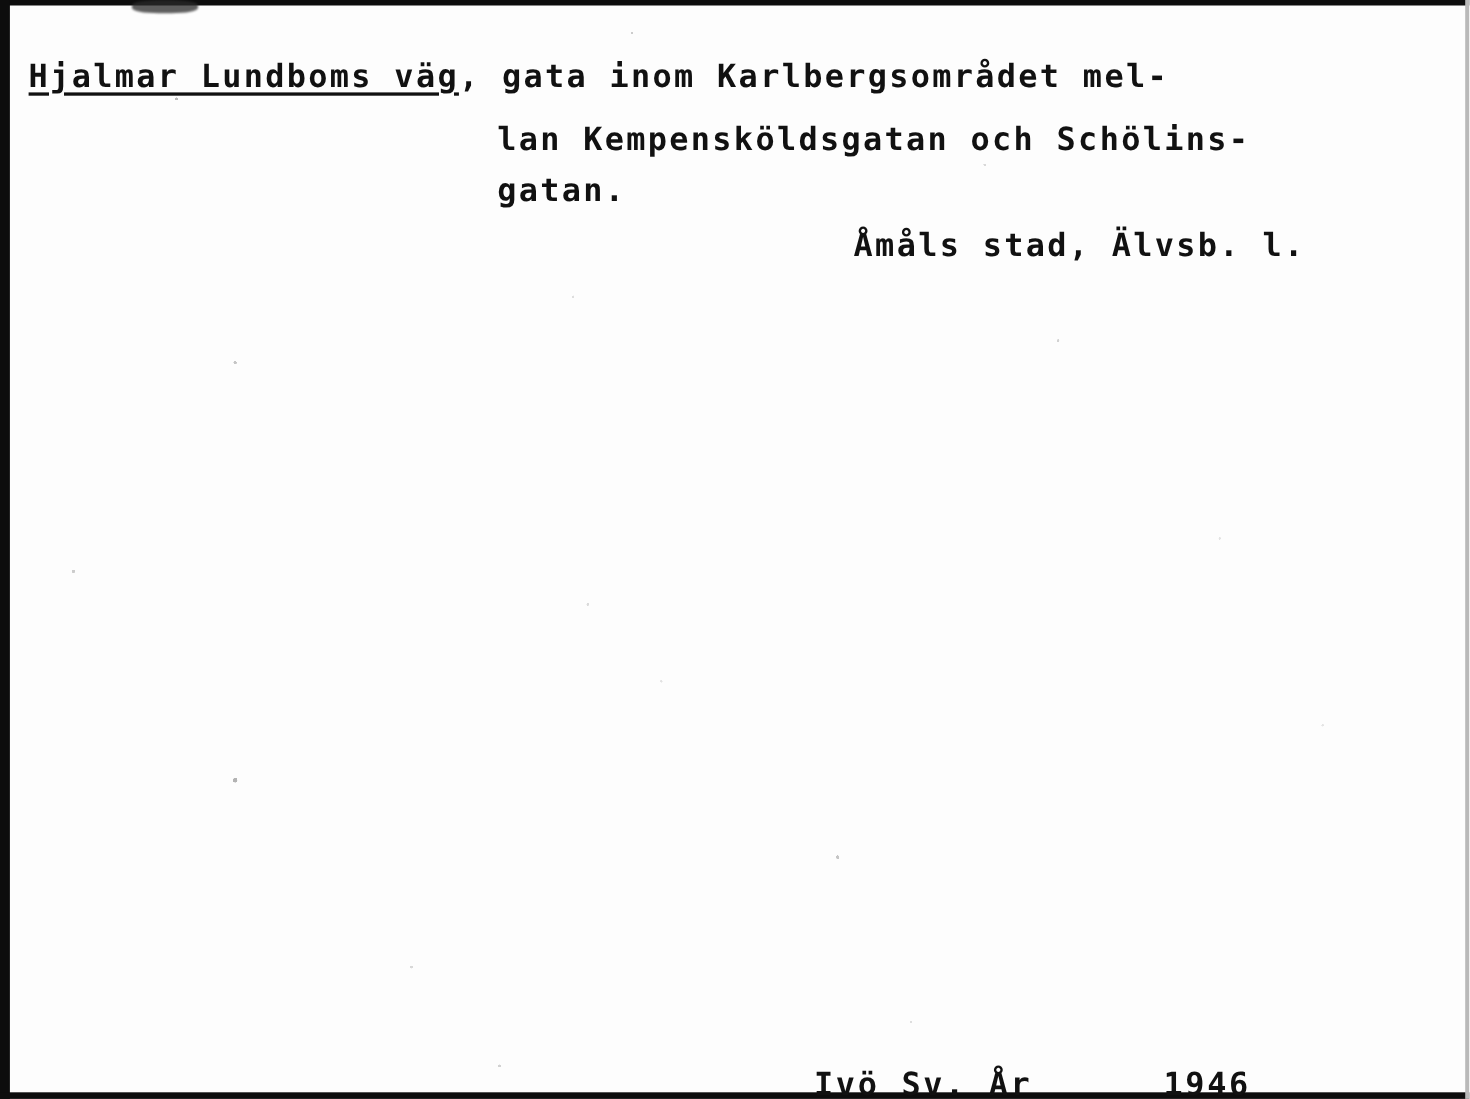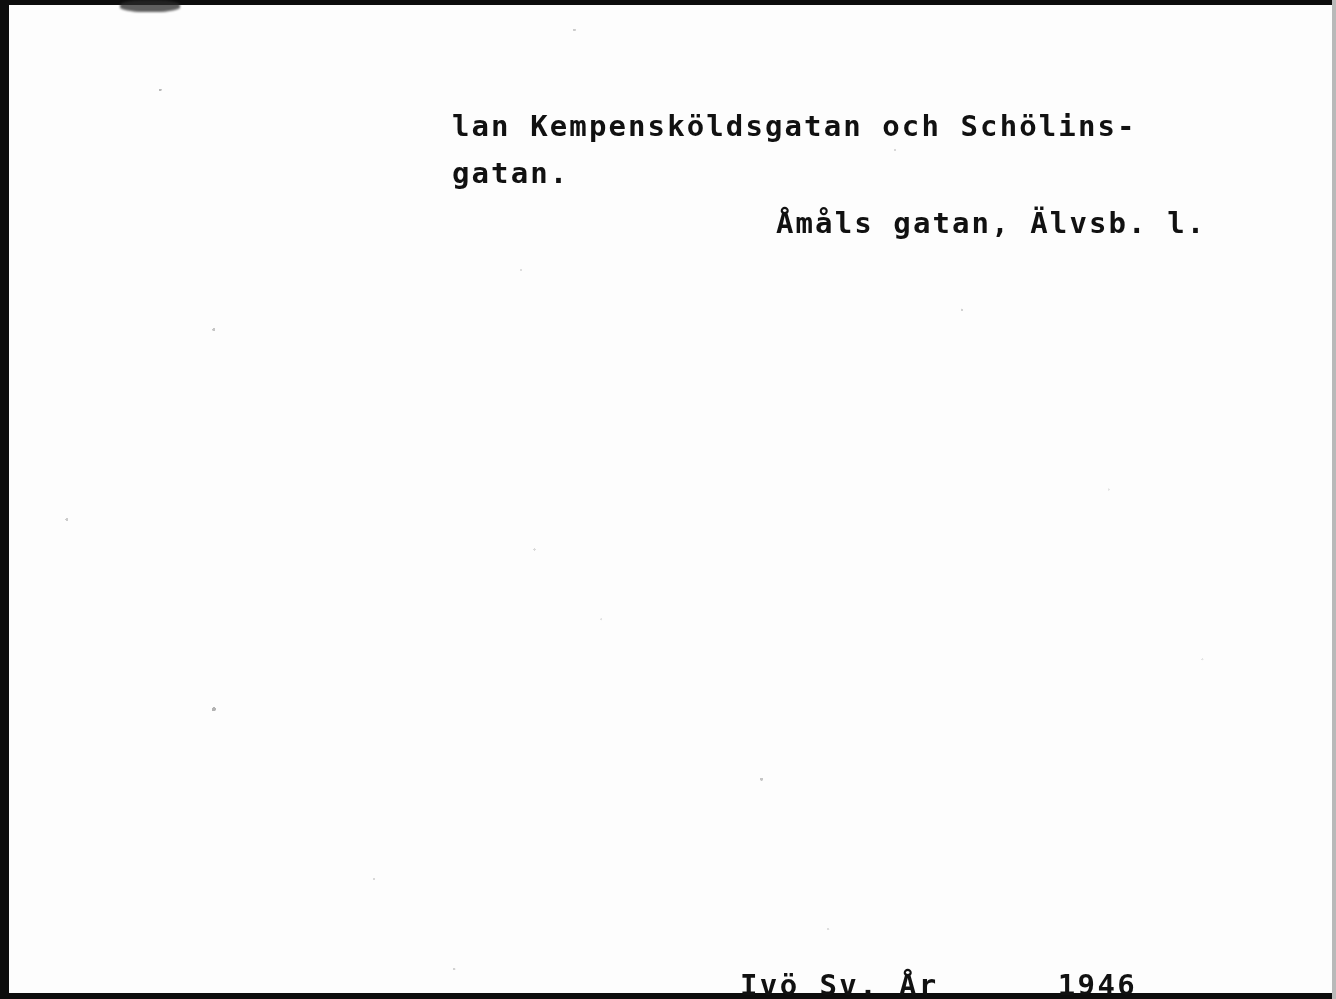--- a/index.html
+++ b/index.html
@@ -110,23 +110,24 @@
 <body>
 
 <div id="card">
 
   <div class="edge edge-top"></div>
   <div class="edge edge-left"></div>
   <div class="edge edge-bottom"></div>
   <div class="edge edge-right"></div>
   <div class="smudge"></div>
 
+  <div class="tw" id="headword-line"><span id="headword">Hjalmar Lundboms väg</span><span>, gata inom Karlbergsområdet mel-</span></div>
 
   <div class="tw" id="desc-line2">lan Kempensköldsgatan och Schölins-</div>
   <div class="tw" id="desc-line3">gatan.</div>
 
-  <div class="tw" id="place-line">Åmåls gatan, Älvsb. l.</div>
+  <div class="tw" id="place-line">Åmåls stad, Älvsb. l.</div>
 
 
   <div class="tw" id="footer-line">Ivö Sv. År      1946</div>
 
   <div class="scan-noise"></div>
 </div>
 
 </body></html>

